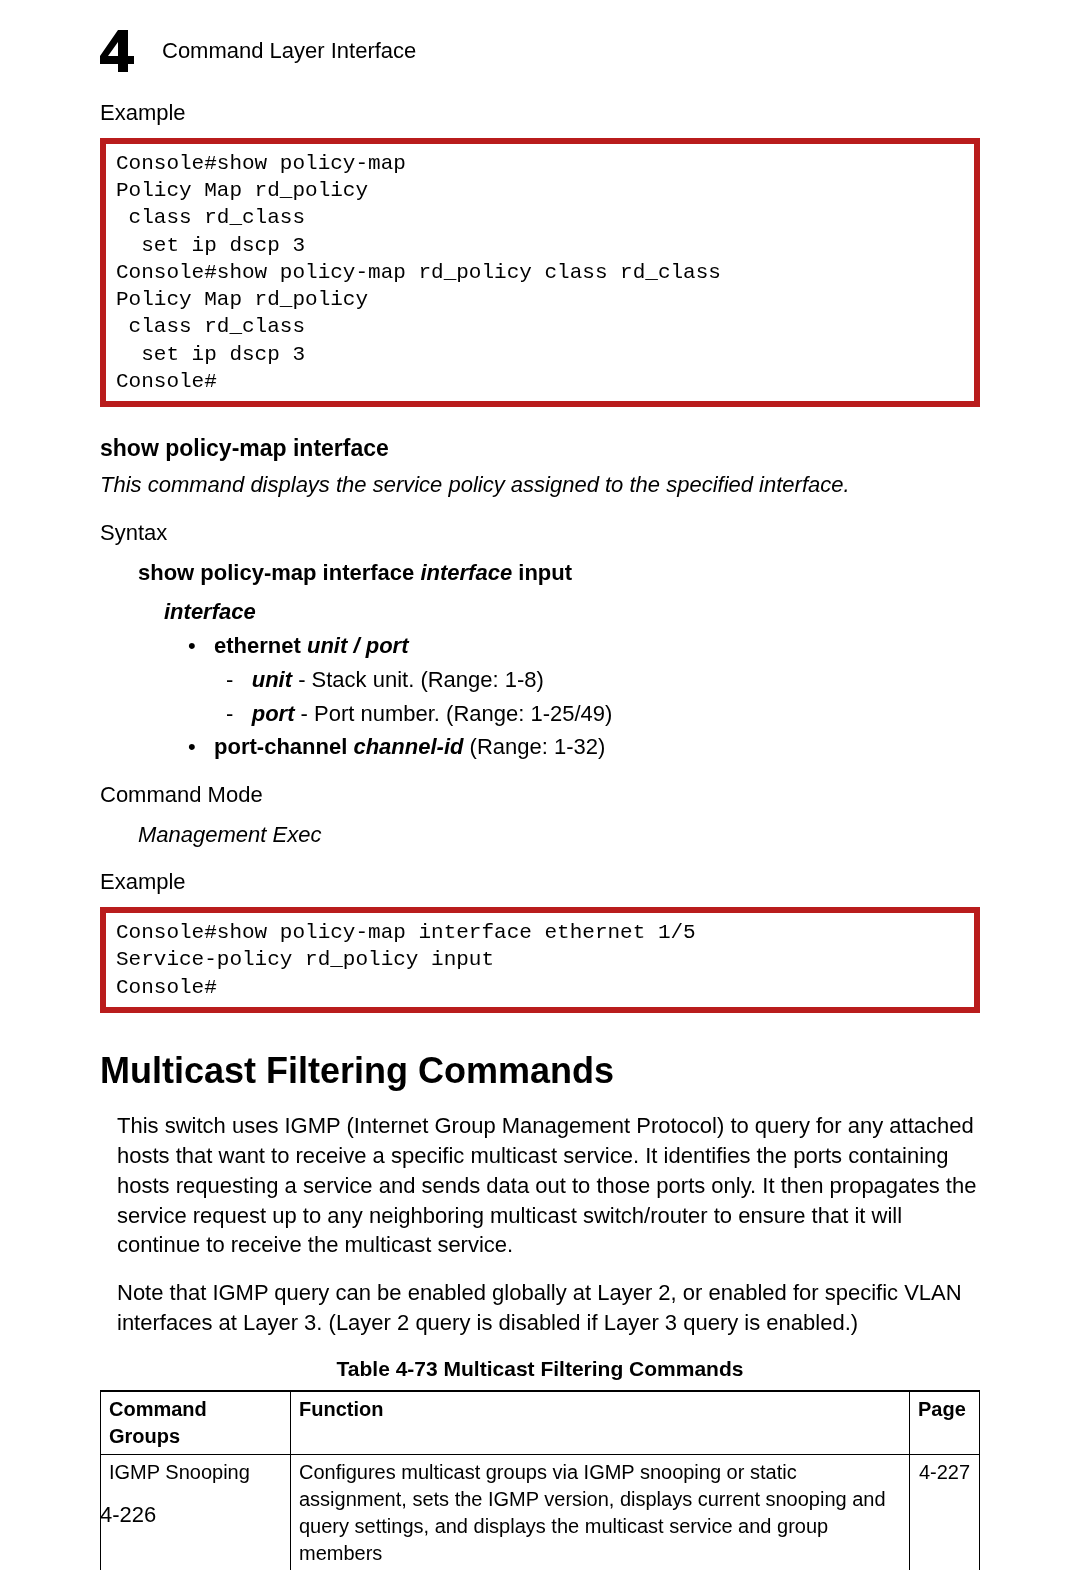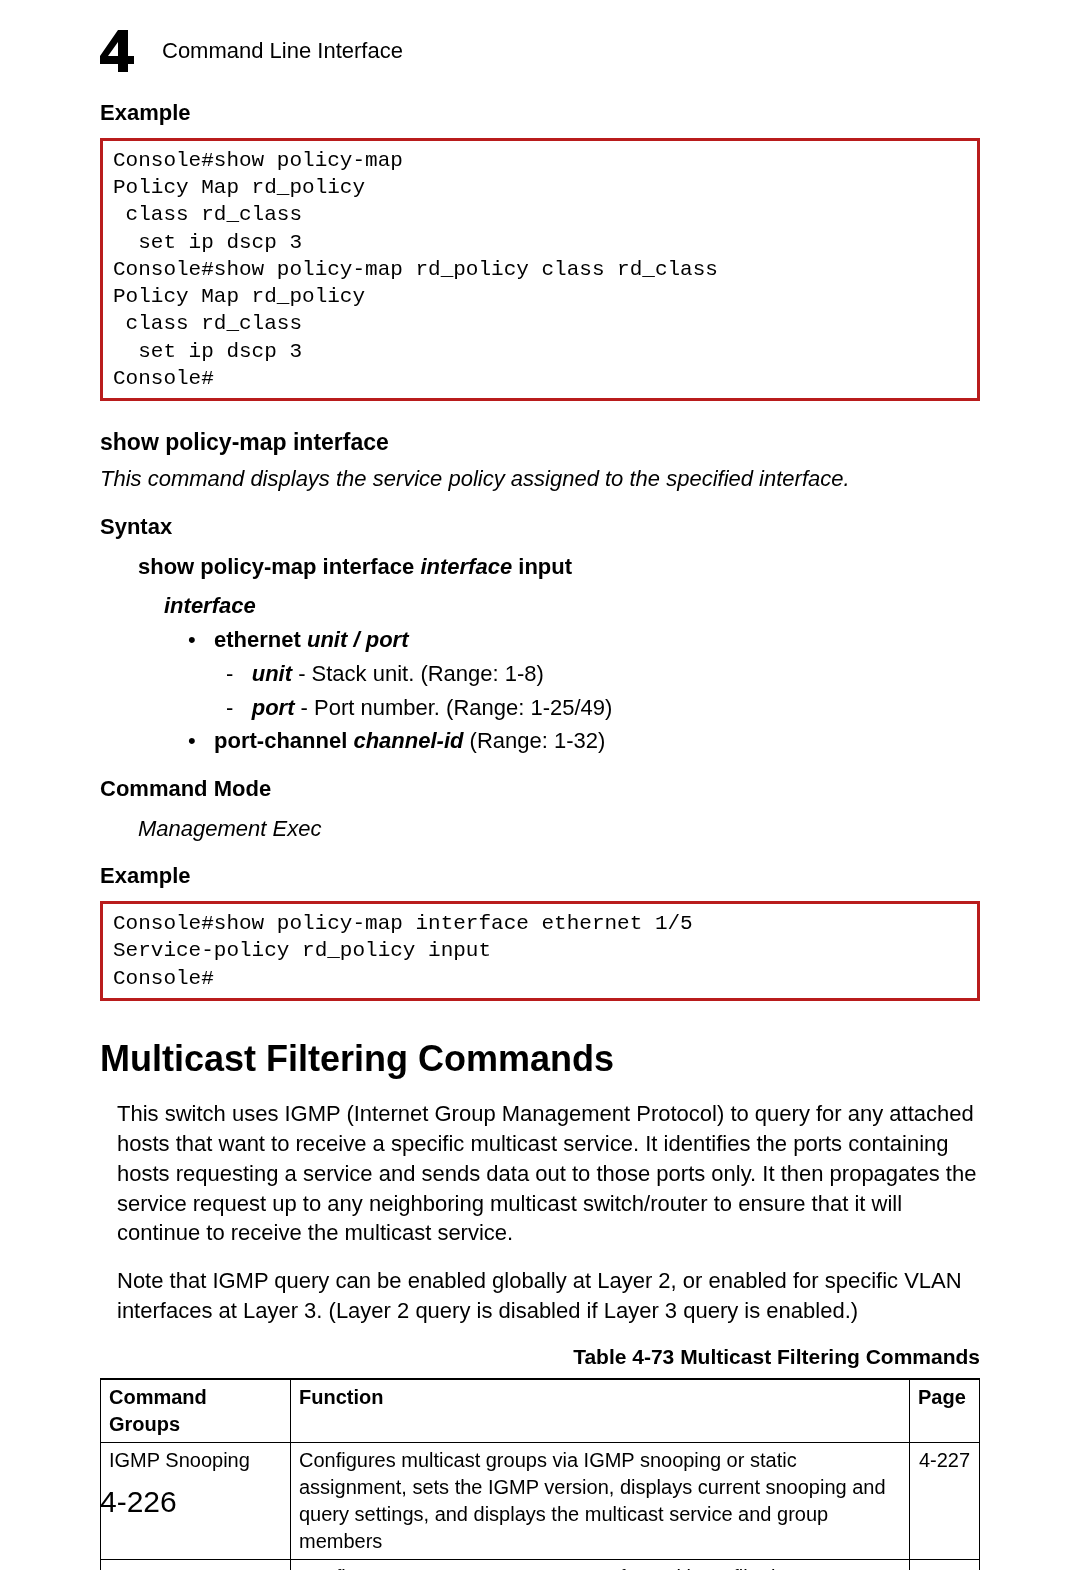--- a/index.html
+++ b/index.html
@@ -16,27 +16,27 @@
   }
   .header-row {
     display: flex;
     align-items: center;
     gap: 14px;
     margin-bottom: 26px;
   }
   .chapter-icon svg { display: block; }
   .header-title { font-size: 22px; }
   .sec-head {
-    font-weight: bold;
+    font-weight: normal;
     font-size: 22px;
     margin-top: 18px;
     margin-bottom: 10px;
   }
   .codebox {
-    border: 3px solid #b91c1c;
+    border: 6px solid #b91c1c;
     padding: 6px 10px;
     font-family: "Courier New", Courier, monospace;
     font-size: 21px;
     white-space: pre;
     line-height: 1.3;
     margin-bottom: 6px;
   }
   .cmd-title {
     font-weight: bold;
     font-size: 23px;
@@ -55,21 +55,21 @@
   .ital { font-style: italic; font-weight: bold; }
   .bold { font-weight: bold; }
   .big-heading {
     font-size: 36px;
     font-weight: bold;
     margin-top: 34px;
     margin-bottom: 16px;
   }
   .para { font-size: 22px; margin-bottom: 18px; line-height: 1.35; margin-left: 17px; }
   .table-caption {
-    text-align: right;
+    text-align: center;
     font-weight: bold;
     font-size: 21px;
     margin-top: 18px;
     margin-bottom: 6px;
   }
   table.cmd-table {
     width: 100%;
     border-collapse: collapse;
     font-size: 20px;
   }
@@ -80,37 +80,37 @@
     text-align: left;
   }
   table.cmd-table th {
     font-weight: bold;
     border-top: 2px solid #000;
     border-bottom: 1px solid #000;
   }
   table.cmd-table td.page { text-align: center; white-space: nowrap; width: 70px;}
   .page-number {
     position: absolute;
-    bottom: 48px;
+    bottom: 40px;
     left: 100px;
-    font-size: 30px;
+    font-size: 22px;
   }
   .col-group { width: 190px; }
   .col-page { width: 70px; }
 </style>
 </head>
 <body>
 
 <div class="header-row">
   <span class="chapter-icon">
     <svg width="48" height="42" viewBox="0 0 48 42">
       <path d="M28 0 L28 26 L34 26 L34 34 L28 34 L28 42 L18 42 L18 34 L0 34 L0 26 L18 0 Z M18 12 L8 26 L18 26 Z" fill="#000"></path>
     </svg>
   </span>
-  <span class="header-title">Command Line Interface</span>
+  <span class="header-title">Command Layer Interface</span>
 </div>
 
 <div class="sec-head">Example</div>
 <div class="codebox">Console#show policy-map
 Policy Map rd_policy
  class rd_class
   set ip dscp 3
 Console#show policy-map rd_policy class rd_class
 Policy Map rd_policy
  class rd_class

